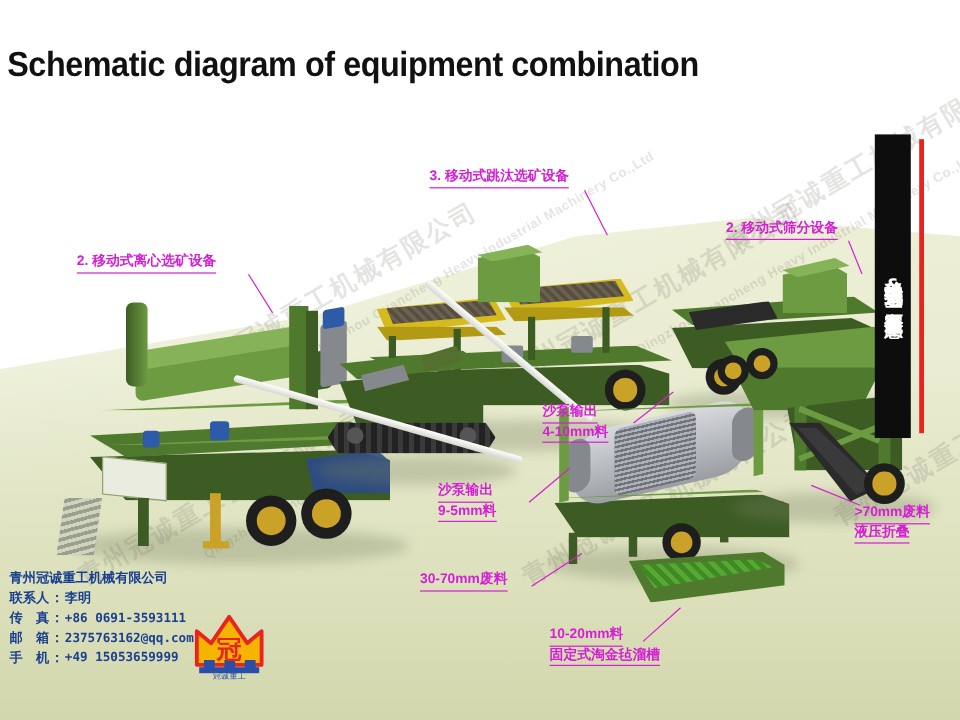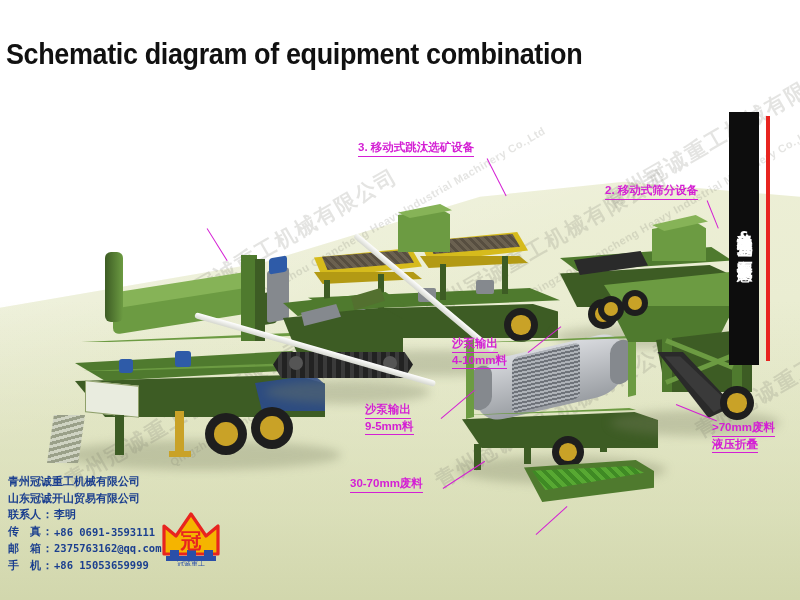--- a/index.html
+++ b/index.html
@@ -302,74 +302,80 @@
   <div class="lab" style="left:358px;top:140px;">
     <span class="u">3. 移动式跳汰选矿设备</span>
   </div>
   <div class="lead" style="left:487px;top:158px;width:42px;transform:rotate(63deg);"></div>
 
   <div class="lab" style="left:605px;top:183px;">
     <span class="u">2. 移动式筛分设备</span>
   </div>
   <div class="lead" style="left:707px;top:200px;width:30px;transform:rotate(68deg);"></div>
 
+  <div class="lab" style="left:64px;top:211px;">
+    <span class="u">2. 移动式离心选矿设备</span>
+  </div>
   <div class="lead" style="left:207px;top:228px;width:38px;transform:rotate(58deg);"></div>
 
   <div class="lab" style="left:452px;top:336px;">
     <span class="u">沙泵输出</span><br>
     <span class="u">4-10mm料</span>
   </div>
   <div class="lead" style="left:528px;top:352px;width:42px;transform:rotate(-38deg);"></div>
 
   <div class="lab" style="left:365px;top:402px;">
     <span class="u">沙泵输出</span><br>
     <span class="u">9-5mm料</span>
   </div>
   <div class="lead" style="left:441px;top:418px;width:44px;transform:rotate(-40deg);"></div>
 
   <div class="lab" style="left:350px;top:476px;">
     <span class="u">30-70mm废料</span>
   </div>
   <div class="lead" style="left:443px;top:488px;width:50px;transform:rotate(-33deg);"></div>
 
+  <div class="lab" style="left:458px;top:522px;">
+    <span class="u">10-20mm料</span><br>
+    <span class="u">固定式淘金毡溜槽</span>
+  </div>
   <div class="lead" style="left:536px;top:534px;width:42px;transform:rotate(-42deg);"></div>
 
   <div class="lab" style="left:712px;top:420px;">
     <span class="u">&gt;70mm废料</span><br>
     <span class="u">液压折叠</span>
   </div>
   <div class="lead" style="left:676px;top:404px;width:44px;transform:rotate(22deg);"></div>
 
   <div id="banner">
     <div id="banner-text">移动组合式选金&amp;宝石设备示意图</div>
   </div>
   <div id="banner-bar"></div>
 
   <div id="contact">
     <div class="crow">青州冠诚重工机械有限公司</div>
-    <div class="crow">山东冠诚开山贸易有限公司</div>
     <div class="crow">
       <span class="k">联系人</span>
       <span class="sep">：</span>
       <span>李明</span>
     </div>
     <div class="crow">
       <span class="k">传　真</span>
       <span class="sep">：</span>
       <span class="v">+86 0691-3593111</span>
     </div>
     <div class="crow">
       <span class="k">邮　箱</span>
       <span class="sep">：</span>
       <span class="v">2375763162@qq.com</span>
     </div>
     <div class="crow">
       <span class="k">手　机</span>
       <span class="sep">：</span>
-      <span class="v">+86 15053659999</span>
+      <span class="v">+49 15053659999</span>
     </div>
   </div>
 
   <svg id="logo" viewBox="0 0 62 60">
     <path d="M4 48 L4 20 L16 30 L31 8 L46 30 L58 20 L58 48 Z" fill="#f5b400" stroke="#e8241f" stroke-width="3.2" stroke-linejoin="round"></path>
     <rect x="6" y="50" width="50" height="5" fill="#2a4fa8"></rect>
     <rect x="10" y="44" width="9" height="7" fill="#2a4fa8"></rect>
     <rect x="27" y="44" width="9" height="7" fill="#2a4fa8"></rect>
     <rect x="44" y="44" width="9" height="7" fill="#2a4fa8"></rect>
     <text x="31" y="42" text-anchor="middle" font-size="21" font-weight="bold" fill="#e8241f" font-family="DejaVu Sans, sans-serif">冠</text>

